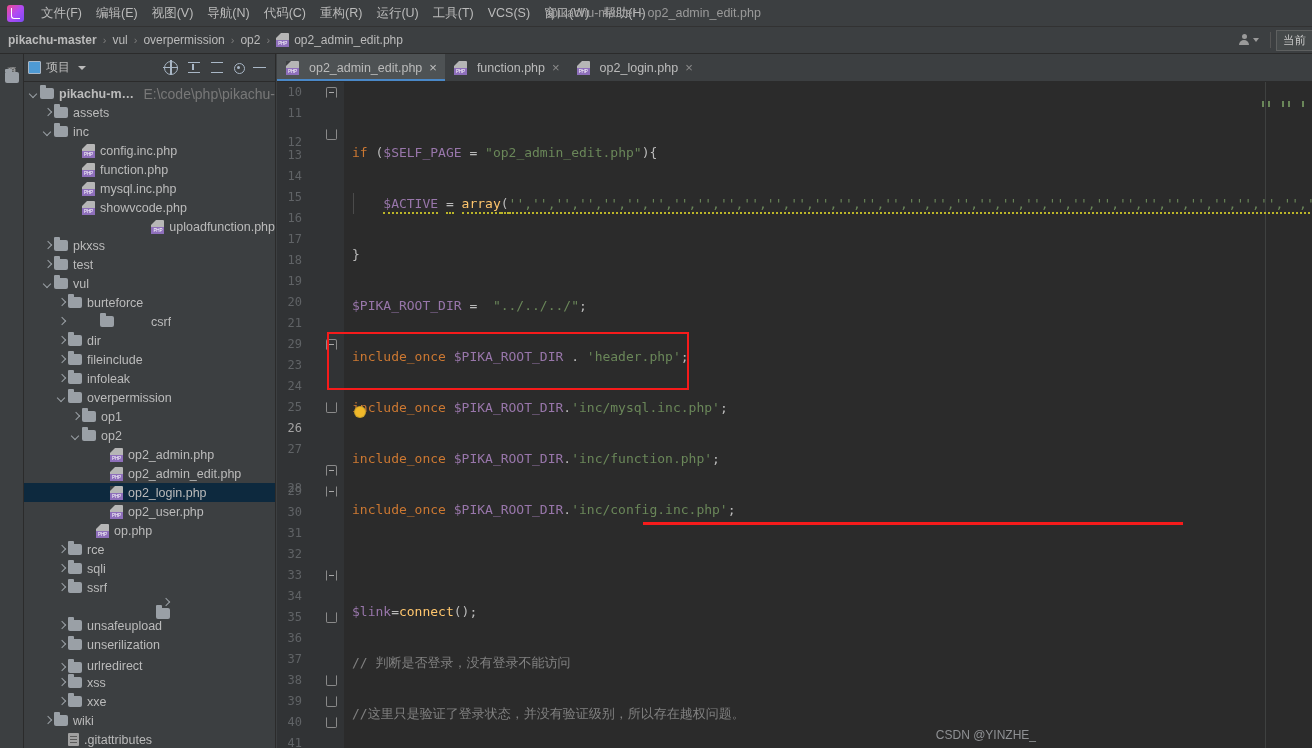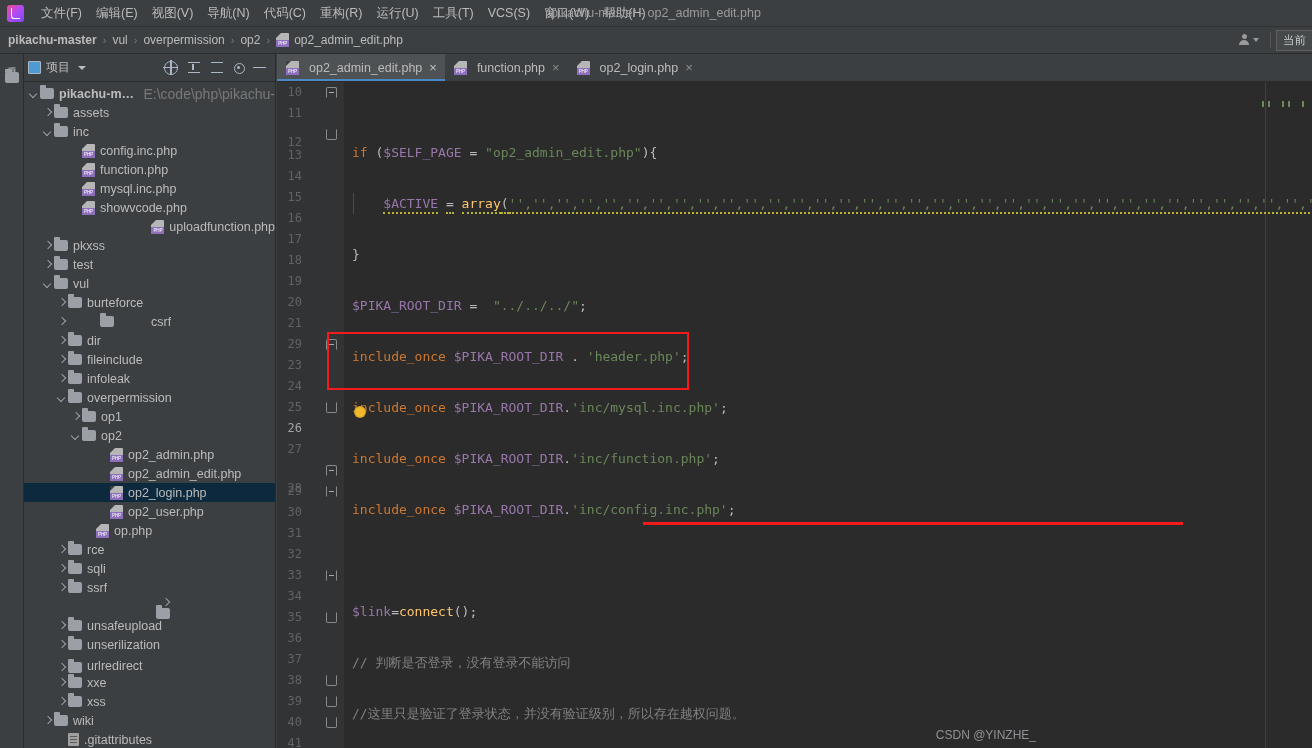--- a/index.html
+++ b/index.html
@@ -513,26 +513,26 @@
           <span class="node-label">unserilization</span>
         </div>
         <div class="node" style="padding-left: 32px; align-items: flex-end;">
           <span class="arrow right"></span>
           <span class="folder-ico"></span>
           <span class="node-label">urlredirect</span>
         </div>
         <div class="node" style="padding-left: 32px;">
           <span class="arrow right"></span>
           <span class="folder-ico"></span>
+          <span class="node-label">xss</span>
+        </div>
+        <div class="node" style="padding-left: 32px;">
+          <span class="arrow right"></span>
+          <span class="folder-ico"></span>
           <span class="node-label">xxe</span>
-        </div>
-        <div class="node" style="padding-left: 32px;">
-          <span class="arrow right"></span>
-          <span class="folder-ico"></span>
-          <span class="node-label">xss</span>
         </div>
         <div class="node" style="padding-left: 18px;">
           <span class="arrow right"></span>
           <span class="folder-ico"></span>
           <span class="node-label">wiki</span>
         </div>
         <div class="node" style="padding-left: 32px;">
           <span class="arrow "></span>
           <span class="git-ico"></span>
           <span class="node-label">.gitattributes</span>

